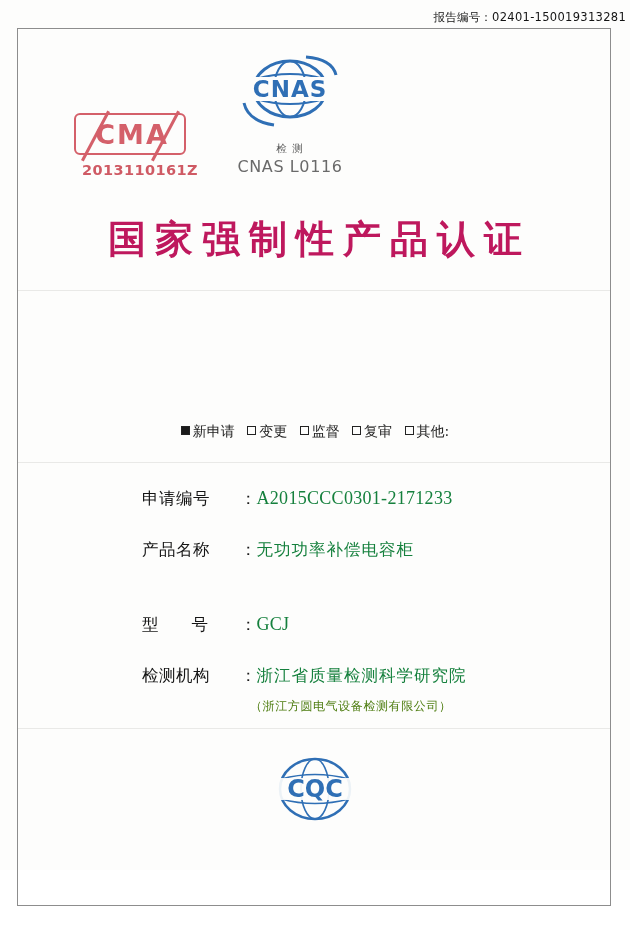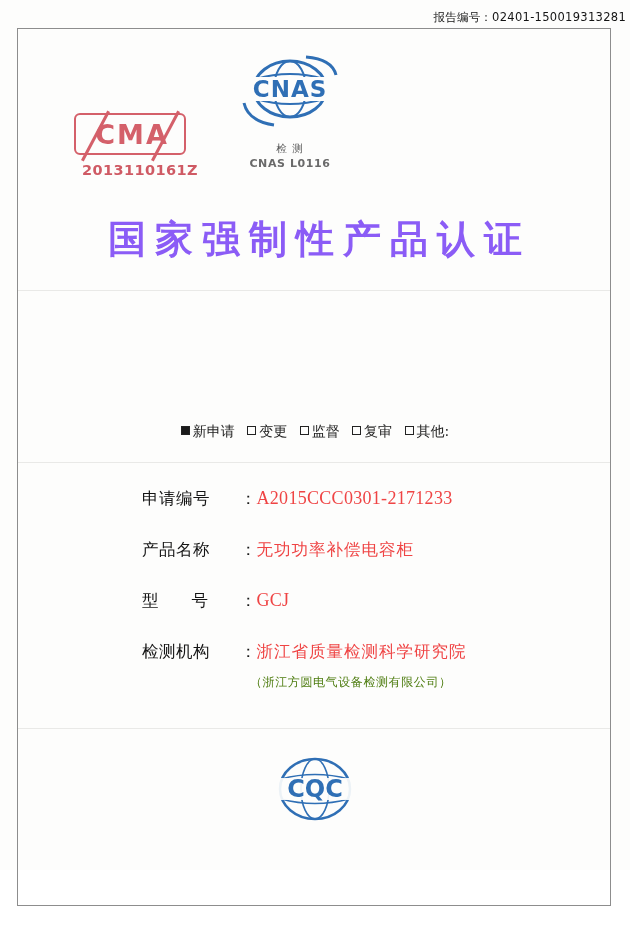--- a/index.html
+++ b/index.html
@@ -143,36 +143,35 @@
   .cnas-globe svg { display: block; }
   .cnas-sub {
     font-family: "DejaVu Sans", sans-serif;
     font-size: 10.5px;
     color: #5a5a5a;
     margin-top: 13px;
     letter-spacing: 1px;
   }
   .cnas-code {
     font-family: "DejaVu Sans", sans-serif;
-    font-size: 11px;
+    font-size: 16px;
     color: #6a6a6a;
     letter-spacing: 0.6px;
     margin-top: 1px;
-    font-weight: bold;
   }
 
   
   .title-main, .title-sub {
     position: absolute;
     left: 0;
     width: 630px;
     text-align: center;
     font-family: "DejaVu Sans", "Liberation Sans", sans-serif;
     font-weight: bold;
-    color: #8b5cf6;
+    color: #be185d;
   }
   .title-main {
     top: 214px;
     font-size: 38px;
     letter-spacing: 9px;
     text-indent: 9px;
   }
   .title-sub {
     top: 302px;
     font-size: 38px;
@@ -223,30 +222,31 @@
   .field-label {
     width: 98px;
     flex: 0 0 98px;
     font-family: "DejaVu Sans", sans-serif;
     font-size: 16.5px;
     color: #151515;
     letter-spacing: 0.5px;
   }
   .field-label.spaced {
     letter-spacing: 0;
+    margin-top: 24px;
   }
   .field-colon {
     flex: 0 0 10px;
     font-family: "DejaVu Sans", sans-serif;
     font-size: 16.5px;
   }
   .field-value {
     font-family: "Liberation Serif", serif;
     font-size: 18px;
-    color: #ef4444;
+    color: #15803d;
     letter-spacing: 0.3px;
   }
   .field-value.cn {
     font-family: "DejaVu Sans", sans-serif;
     font-size: 16.5px;
     letter-spacing: 1px;
   }
   .field-extra {
     margin-left: 108px;
     margin-top: -18px;

